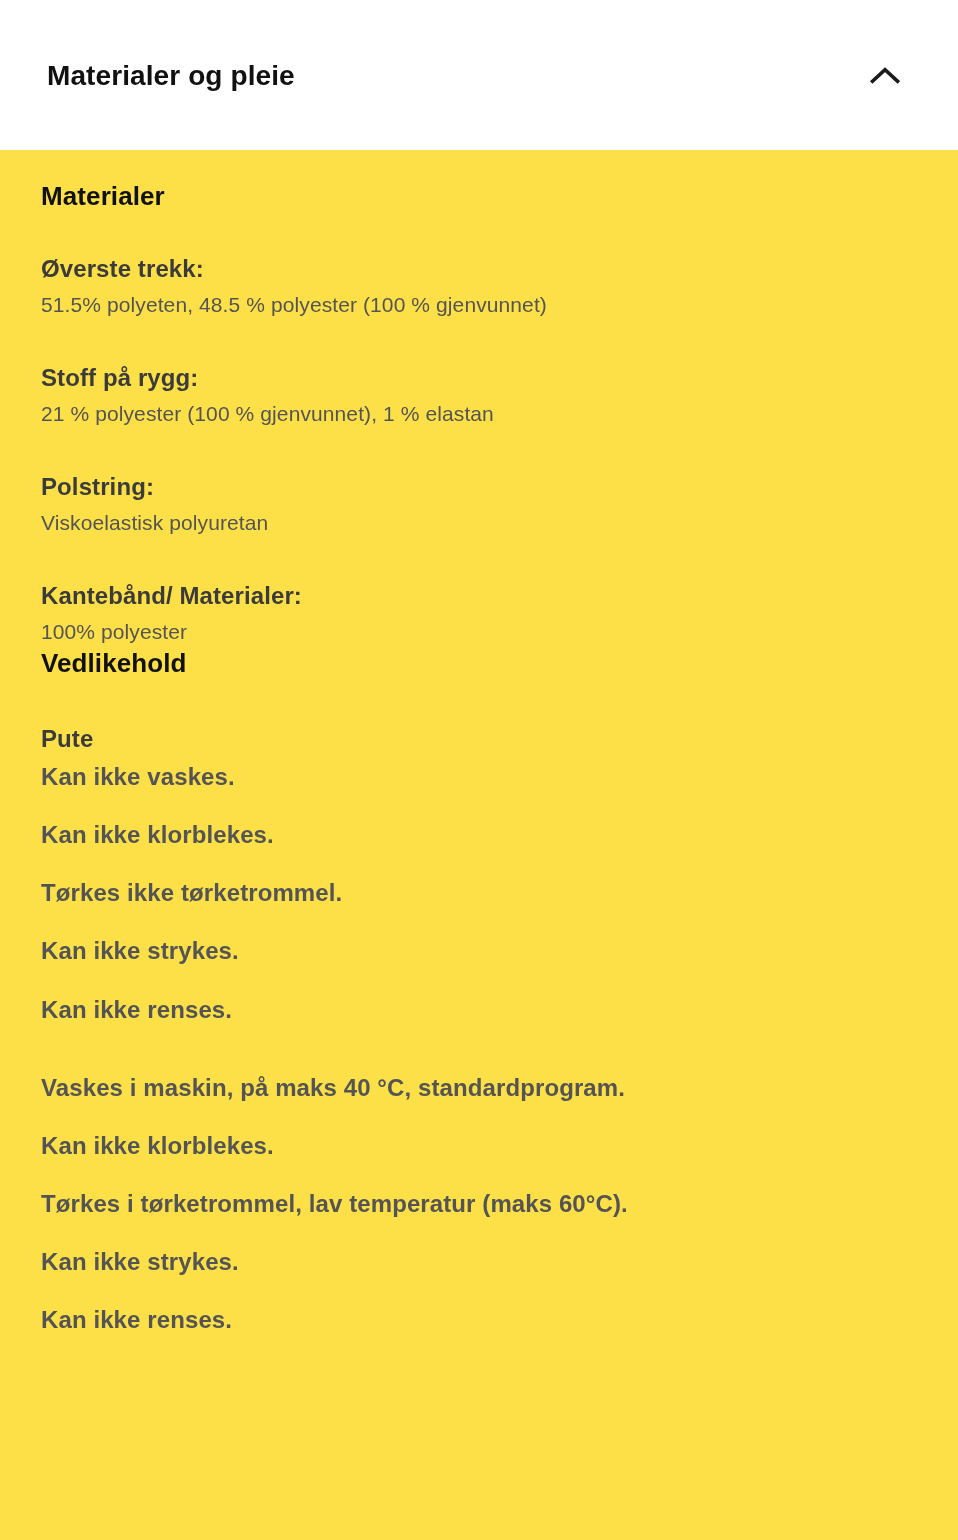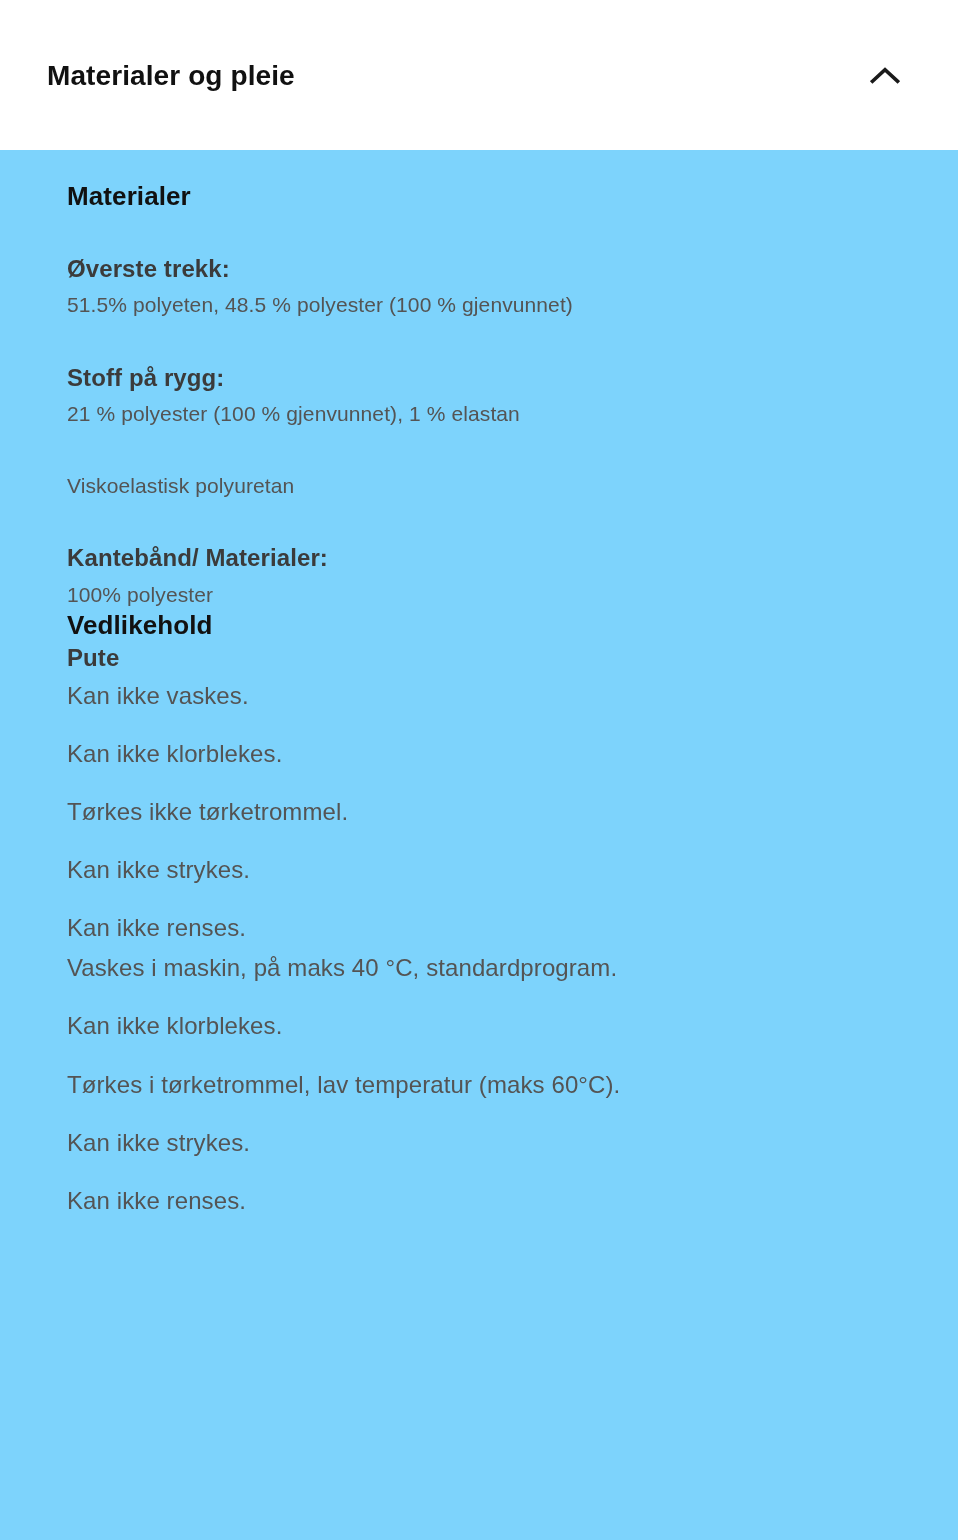--- a/index.html
+++ b/index.html
@@ -13,21 +13,21 @@
     height: 1540px;
     overflow: hidden;
     font-family: "Liberation Sans", "DejaVu Sans", sans-serif;
     -webkit-font-smoothing: antialiased;
   }
 
   .panel {
     width: 958px;
     height: 1540px;
     box-sizing: border-box;
-    background: #7dd3fc;
+    background: #fde047;
     position: relative;
   }
 
   
   .accordion-header {
     display: flex;
     align-items: center;
     justify-content: space-between;
     padding: 0 47px;
     height: 150px;
@@ -56,21 +56,21 @@
     padding: 0;
     margin-right: 4px;
     cursor: pointer;
   }
   .chevron-btn svg {
     display: block;
   }
 
   
   .accordion-body {
-    padding: 0 67px;
+    padding: 0 41px;
     box-sizing: border-box;
   }
 
   .section-heading {
     font-size: 26px;
     font-weight: 700;
     color: #111111;
     margin: 0;
     line-height: 1.25;
     letter-spacing: 0.1px;
@@ -100,37 +100,38 @@
     line-height: 1.42;
     margin-top: 6px;
     letter-spacing: 0.1px;
   }
 
   
   .care-heading-wrap {
   }
 
   .care-group {
+    margin-top: 44px;
   }
   .care-group-title {
     font-size: 24px;
     font-weight: 700;
     color: #3b3b3b;
     line-height: 1.3;
     margin: 0;
     letter-spacing: 0.1px;
   }
   .care-lines {
     margin: 0;
     padding: 0;
     list-style: none;
   }
   .care-line {
     font-size: 24px;
-    font-weight: 400;
+    font-weight: 700;
     color: #545454;
     line-height: 1.42;
     letter-spacing: 0.1px;
     margin-top: 24px;
   }
   .care-line:first-child {
     margin-top: 6px;
   }
 
   
@@ -169,20 +170,21 @@
       <ul class="materials-list">
         <li class="material-item">
           <span class="material-label">Øverste trekk:</span>
           <span class="material-value">51.5% polyeten, 48.5 % polyester (100 % gjenvunnet)</span>
         </li>
         <li class="material-item">
           <span class="material-label">Stoff på rygg:</span>
           <span class="material-value">21 % polyester (100 % gjenvunnet), 1 % elastan</span>
         </li>
         <li class="material-item">
+          <span class="material-label">Polstring:</span>
           <span class="material-value">Viskoelastisk polyuretan</span>
         </li>
         <li class="material-item">
           <span class="material-label">Kantebånd/ Materialer:</span>
           <span class="material-value">100% polyester</span>
         </li>
       </ul>
     </section>
 
     <section>

